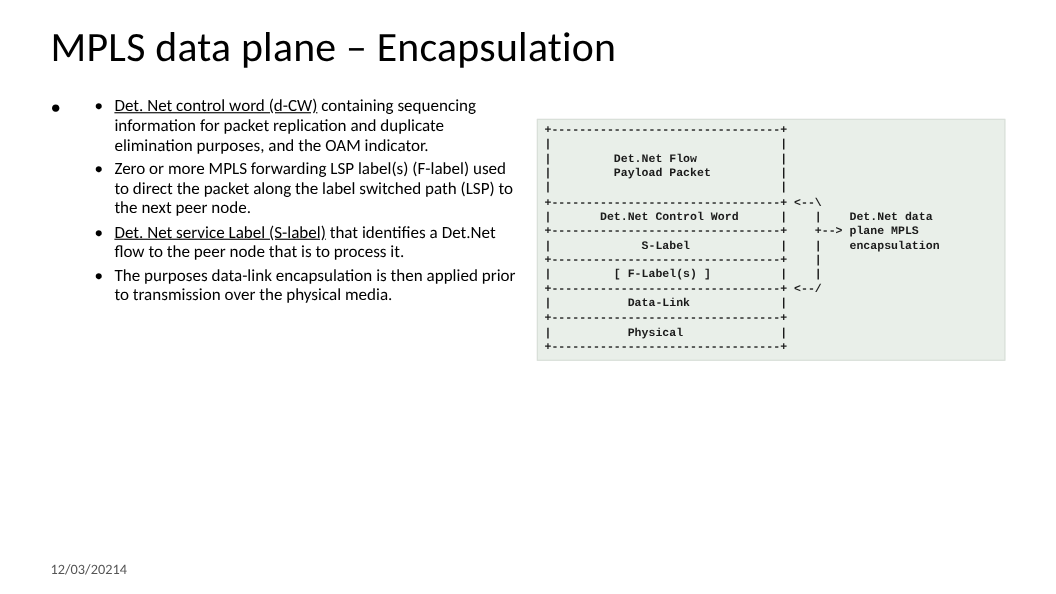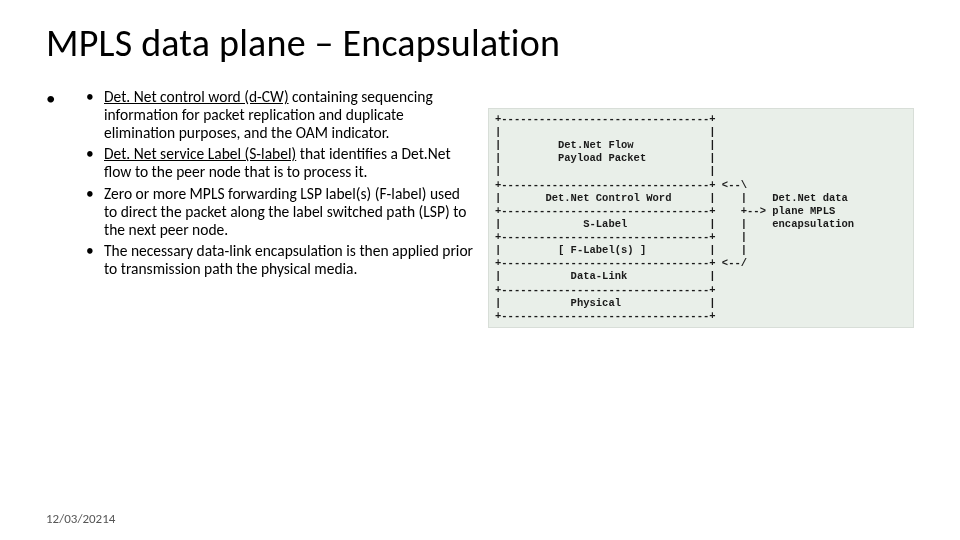--- a/index.html
+++ b/index.html
@@ -39,27 +39,27 @@
 
   <div class="body">
     <div class="left">
       <ul class="b1">
         <li>
           <ul class="b2">
             <li>
               <span class="u">Det. Net control word (d-CW)</span><span> containing sequencing information for packet replication and duplicate elimination purposes, and the OAM indicator.</span>
             </li>
             <li>
+              <span>Zero or more MPLS forwarding LSP label(s) (F-label)</span><span> used to direct the packet along the label switched path (LSP) to the next peer node.</span>
+            </li>
+            <li>
               <span class="u">Det. Net service Label (S-label)</span><span> that identifies a Det.Net flow to the peer node that is to process it.</span>
             </li>
             <li>
-              <span>Zero or more MPLS forwarding LSP label(s) (F-label)</span><span> used to direct the packet along the label switched path (LSP) to the next peer node.</span>
-            </li>
-            <li>
-              <span>The necessary data-link encapsulation</span><span> is then applied prior to transmission path the physical media.</span>
+              <span>The purposes data-link encapsulation</span><span> is then applied prior to transmission over the physical media.</span>
             </li>
           </ul>
         </li>
       </ul>
     </div>
 
     <div class="right">
       <pre class="diagram">+---------------------------------+
 |                                 |
 |         Det.Net Flow            |

